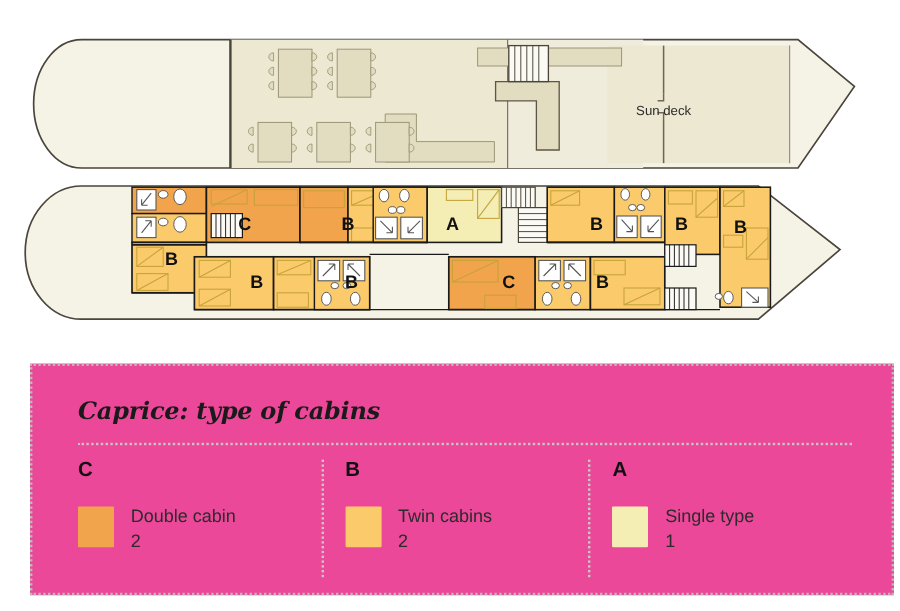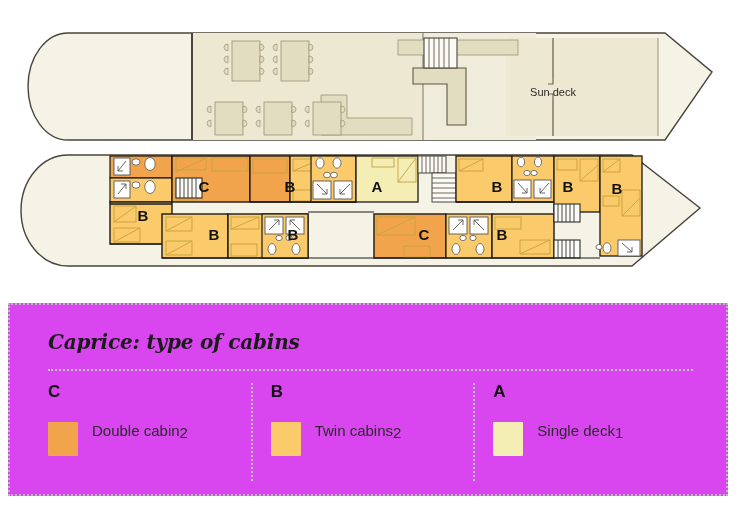--- a/index.html
+++ b/index.html
@@ -5,24 +5,24 @@
   html,body{margin:0;padding:0;}
   body{
     width:750px;height:509px;
     background:#ffffff;
     font-family:"Liberation Sans", sans-serif;
     overflow:hidden;
     position:relative;
   }
   #deckplan{position:absolute;left:0;top:0;width:750px;height:290px;}
   .legend-box{
-    position:absolute;left:8px;top:303px;width:720px;height:193px;
+    position:absolute;left:25px;top:303px;width:720px;height:193px;
     border:2px dotted #b9b9b9;
     box-sizing:border-box;
-    background:#d946ef;
+    background:#ec4899;
   }
   .legend-title{
     position:absolute;left:38px;top:25px;
     font-family:"DejaVu Serif", serif;
     font-style:italic;font-weight:bold;
     font-size:20px;color:#1a1a1a;
     letter-spacing:-0.2px;
     white-space:nowrap;
   }
   .legend-rule{
@@ -42,21 +42,21 @@
   .legend-col.sep{border-left:2px dotted #c6c6c6;padding-left:18px;}
   .legend-code{
     font-size:17px;font-weight:bold;color:#111;
     margin:0 0 22px 0;line-height:1;
     font-family:"Liberation Sans", sans-serif;
   }
   .legend-row{display:flex;align-items:flex-start;}
   .legend-swatch{
     width:30px;height:34px;flex:0 0 30px;margin-right:14px;border-radius:1px;
   }
-  .legend-txt{display:flex;flex-direction:row;}
+  .legend-txt{display:flex;flex-direction:column;}
   .legend-name{font-size:15px;color:#2b2b2b;line-height:1.25;}
   .legend-count{font-size:15px;color:#2b2b2b;line-height:1.5;}
   svg text{font-family:"Liberation Sans", sans-serif;}
 </style>
 </head>
 <body>
 
 <svg id="deckplan" viewBox="0 0 750 290">
   <defs>
     <g id="chairH">
@@ -390,20 +390,20 @@
           <span class="legend-count">2</span>
         </div>
       </div>
     </div>
 
     <div class="legend-col sep">
       <div class="legend-code">A</div>
       <div class="legend-row">
         <div class="legend-swatch" style="background:#F4EDB4"></div>
         <div class="legend-txt">
-          <span class="legend-name">Single deck</span>
+          <span class="legend-name">Single type</span>
           <span class="legend-count">1</span>
         </div>
       </div>
     </div>
 
   </div>
 </div>
 
 </body></html>

